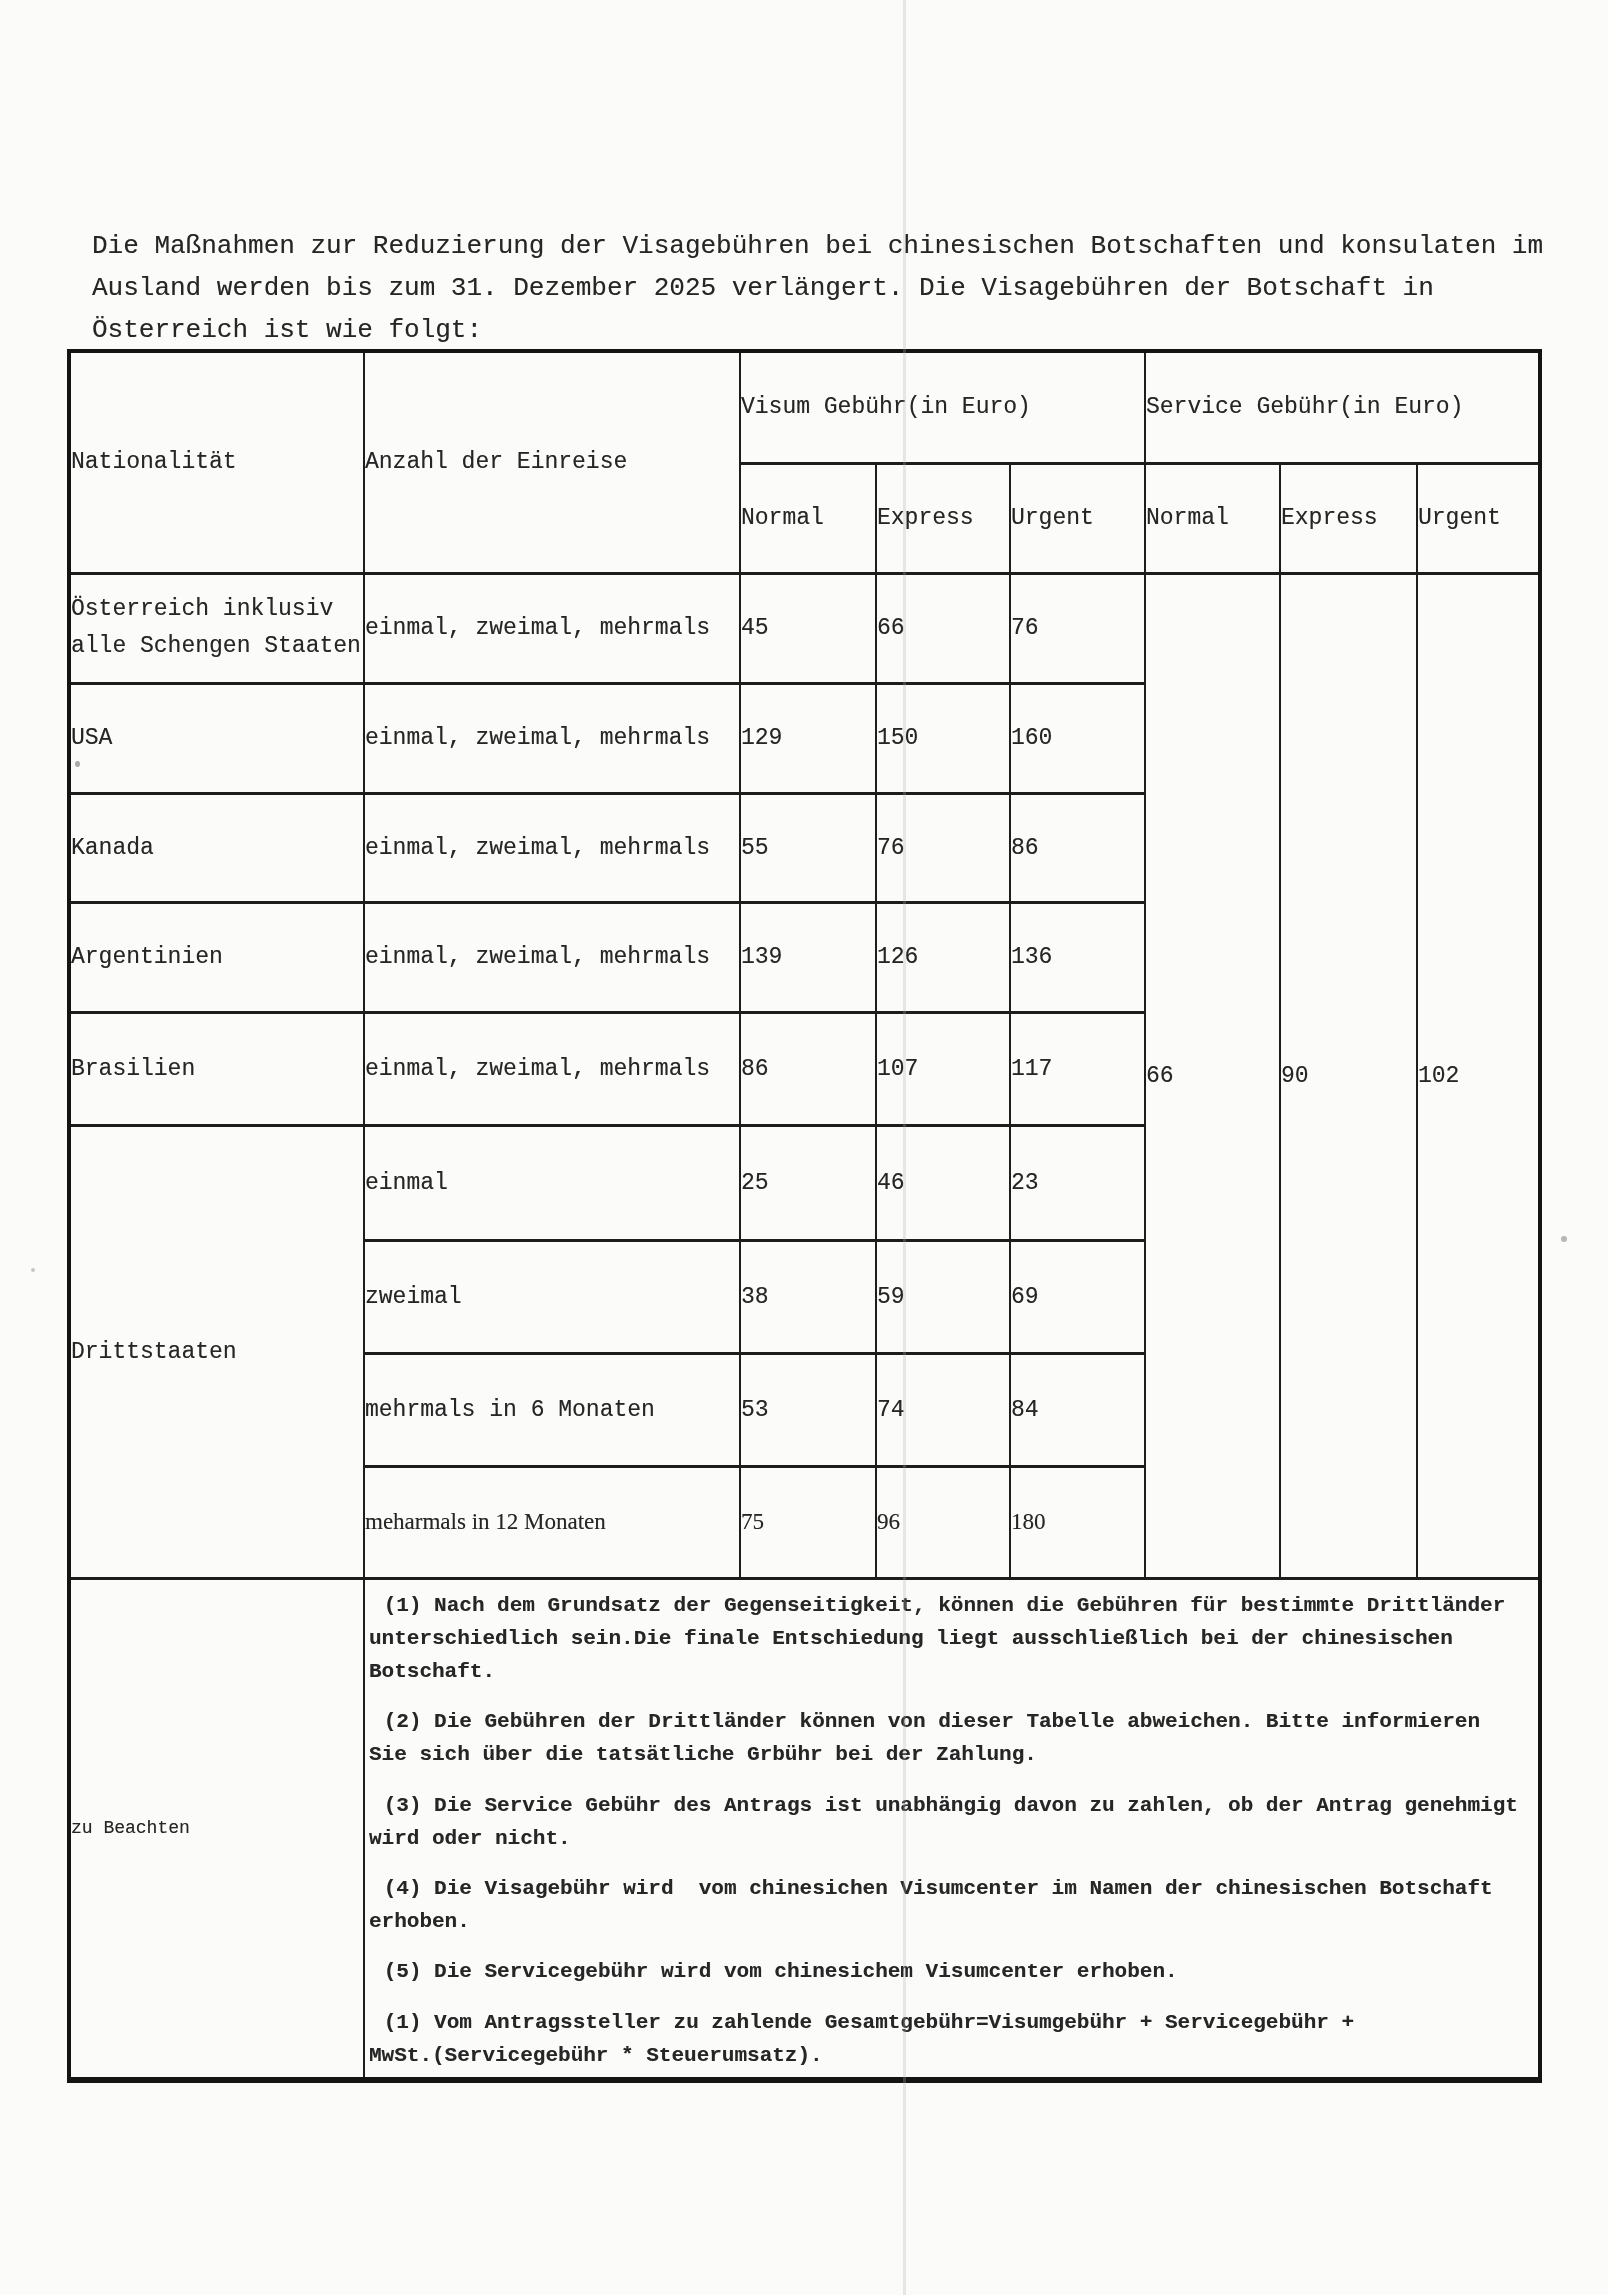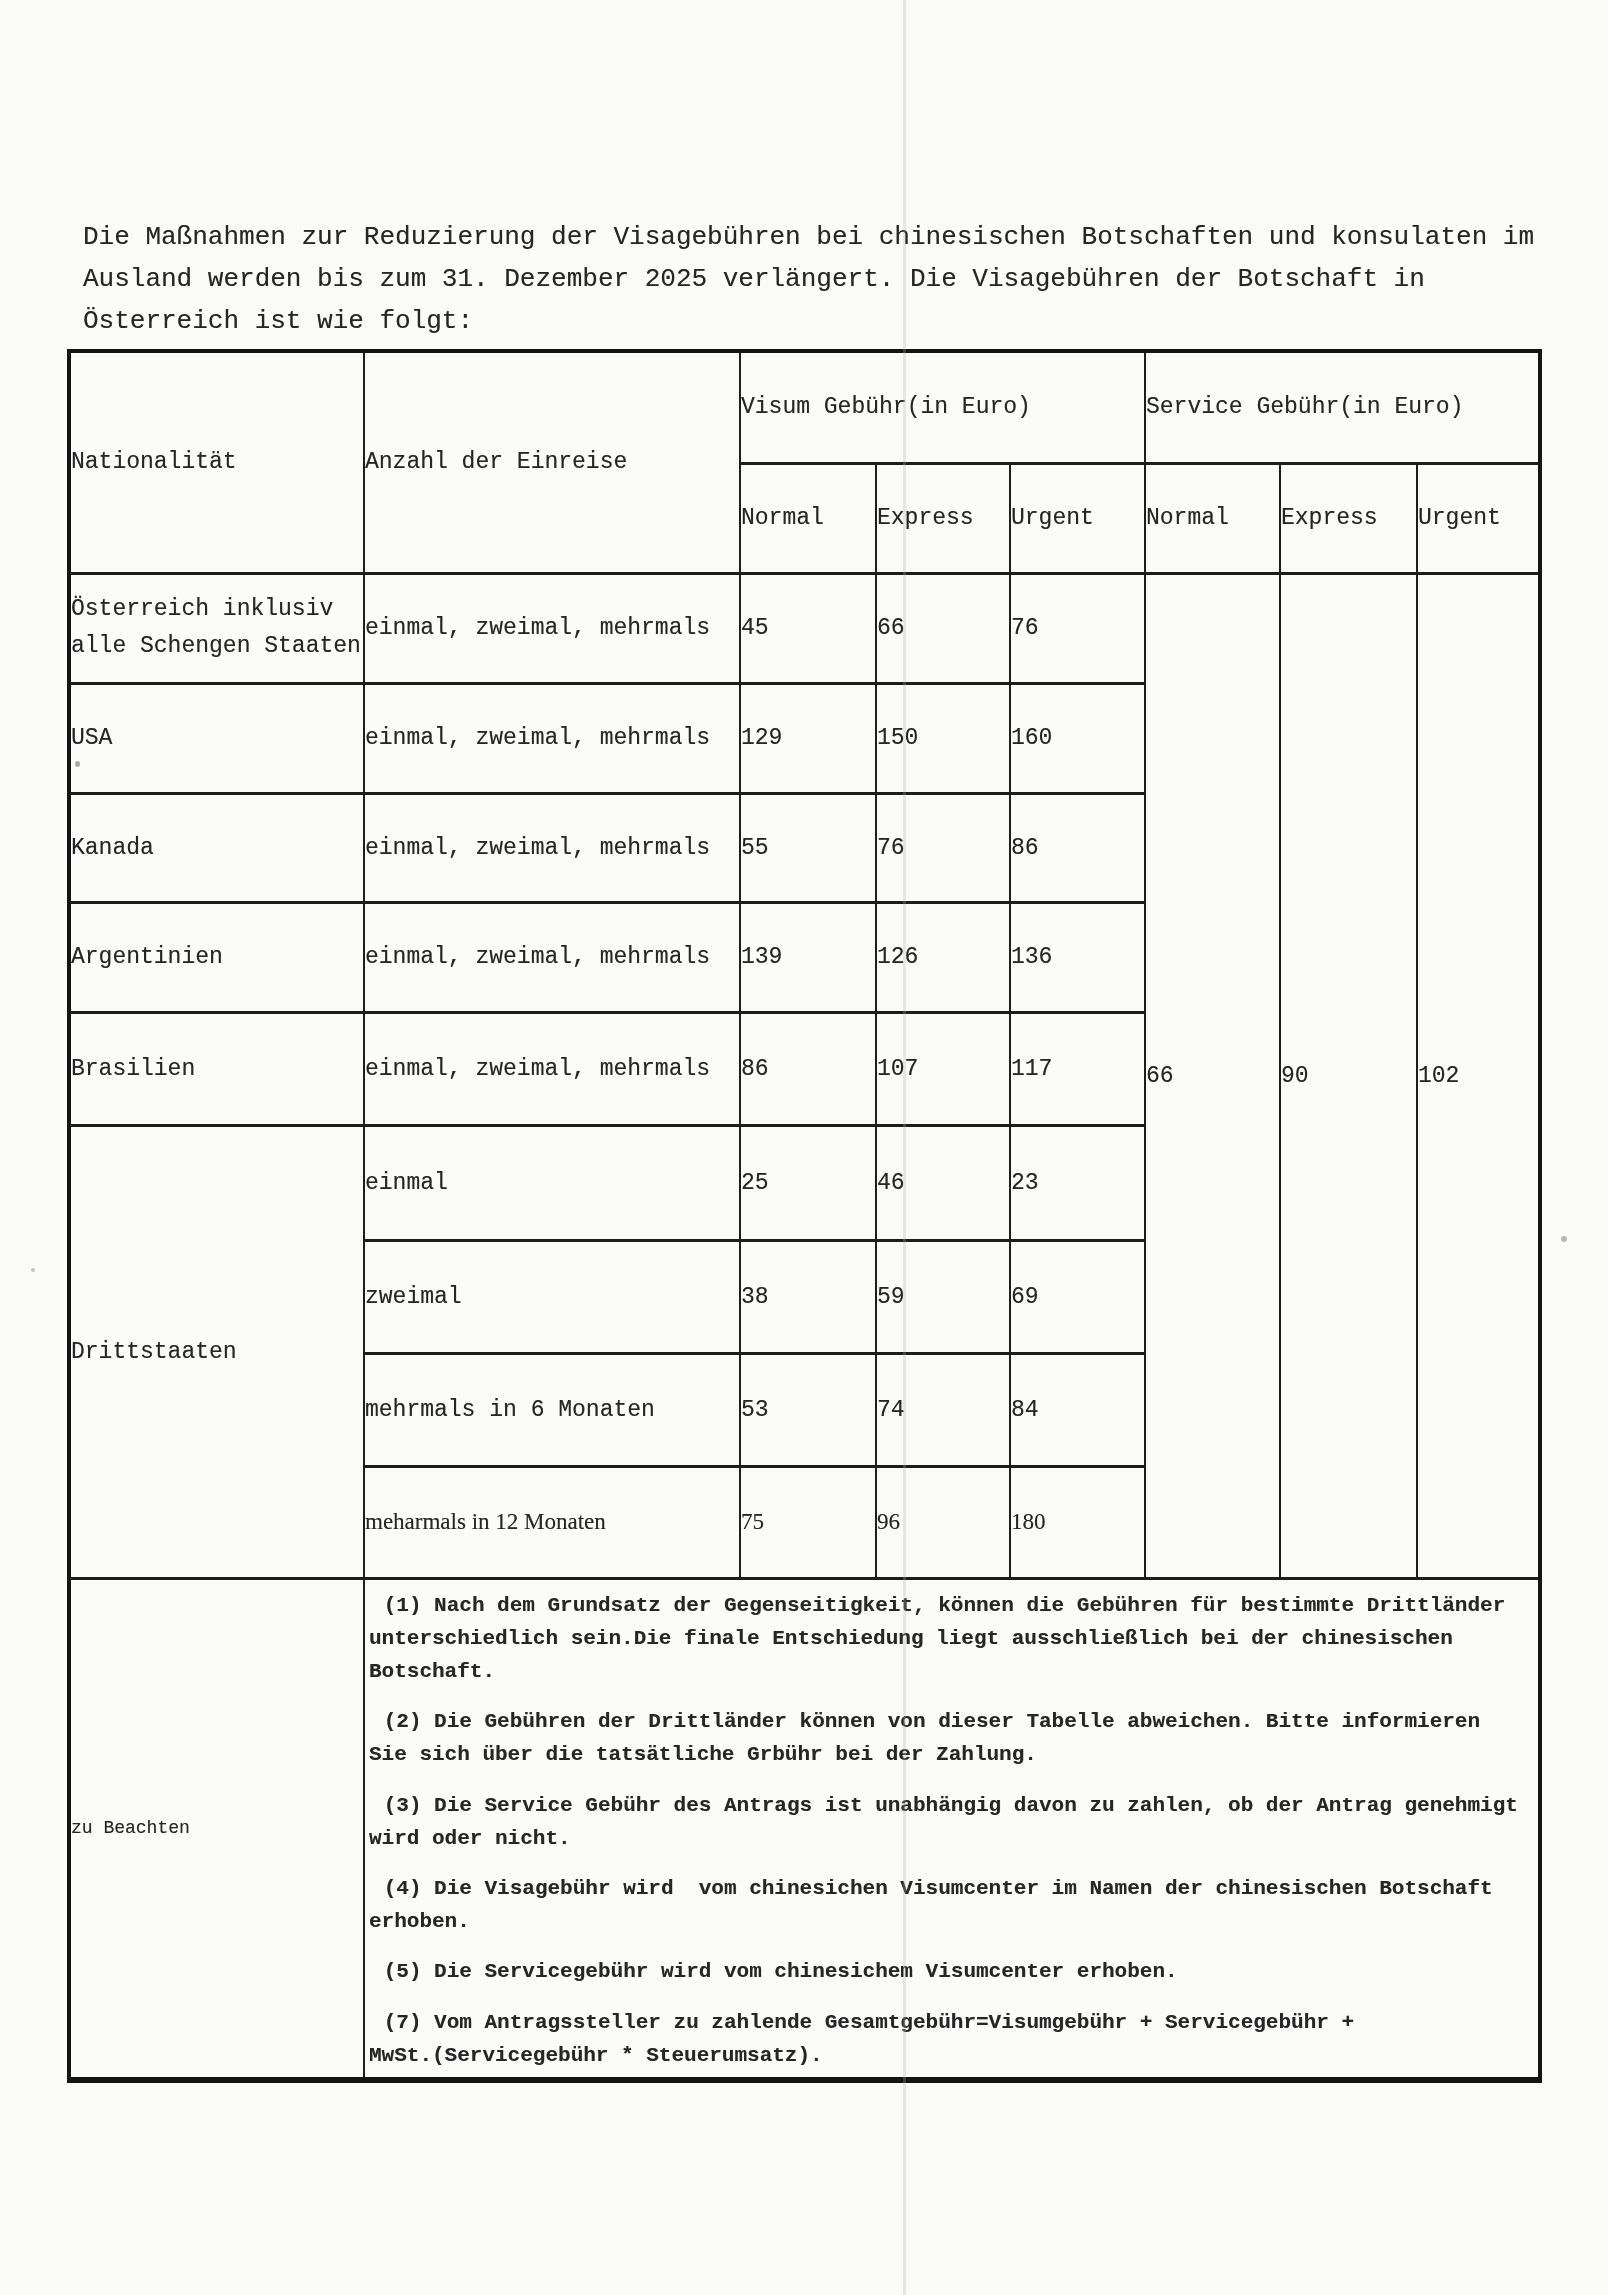--- a/index.html
+++ b/index.html
@@ -13,21 +13,21 @@
     overflow:hidden;
   }
   
   .streak{position:absolute;left:903px;top:0;width:3.3px;height:2295px;background:rgba(175,175,175,0.28);z-index:5;pointer-events:none;}
   .speck{position:absolute;border-radius:50%;z-index:4;}
   .speck.s1{left:75px;top:761px;width:4.7px;height:6px;background:rgba(90,90,90,0.5);}
   .speck.s2{left:1561px;top:1236px;width:6px;height:6px;background:rgba(100,100,100,0.45);}
   .speck.s3{left:31px;top:1268px;width:4px;height:4px;background:rgba(120,120,120,0.4);}
 
   .intro{
-    position:absolute;left:75px;top:208px;margin:8px;
+    position:absolute;left:75px;top:208px;margin:17px;
     width:1503px;
     font-size:26px;line-height:42px;
     white-space:pre-wrap;
   }
 
   table.fee-table{
     position:absolute;left:67px;top:349px;
     width:1469px;height:1700px;
     table-layout:fixed;border-collapse:collapse;
     border:4px solid #141414;border-bottom-width:6px;
@@ -181,21 +181,21 @@
         <p>(1) Nach dem Grundsatz der Gegenseitigkeit, können die Gebühren für bestimmte Drittländer
 unterschiedlich sein.Die finale Entschiedung liegt ausschließlich bei der chinesischen
 Botschaft.</p>
         <p>(2) Die Gebühren der Drittländer können von dieser Tabelle abweichen. Bitte informieren
 Sie sich über die tatsätliche Grbühr bei der Zahlung.</p>
         <p>(3) Die Service Gebühr des Antrags ist unabhängig davon zu zahlen, ob der Antrag genehmigt
 wird oder nicht.</p>
         <p>(4) Die Visagebühr wird  vom chinesichen Visumcenter im Namen der chinesischen Botschaft
 erhoben.</p>
         <p>(5) Die Servicegebühr wird vom chinesichem Visumcenter erhoben.</p>
-        <p>(7) Vom Antragssteller zu zahlende Gesamtgebühr=Visumgebühr + Servicegebühr +
+        <p>(1) Vom Antragssteller zu zahlende Gesamtgebühr=Visumgebühr + Servicegebühr +
 MwSt.(Servicegebühr * Steuerumsatz).</p>
       </td>
     </tr>
   </tbody>
     </table>
 
 </div>
 
 
 </body></html>

